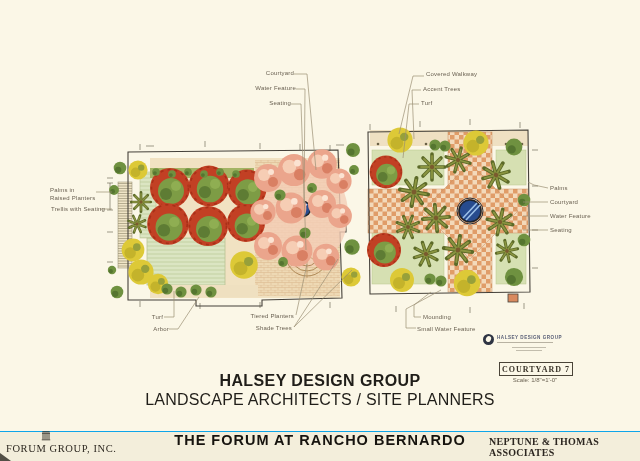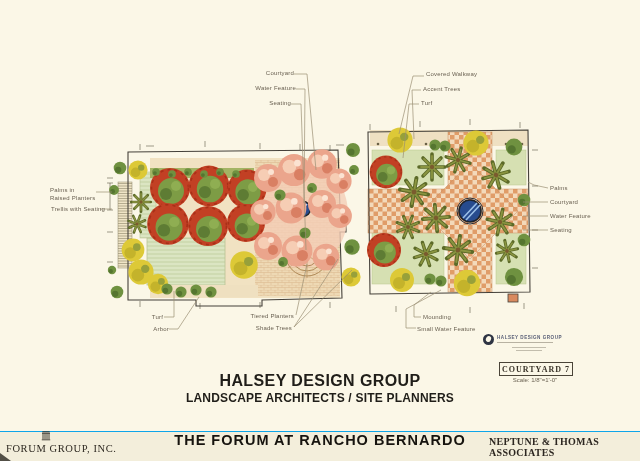--- a/index.html
+++ b/index.html
@@ -30,21 +30,21 @@
   .courtyard-box{
     position:absolute;left:499px;top:362px;width:72px;height:12px;
     border:1px solid #4a4438;display:flex;align-items:center;justify-content:center;
     font-family:"Liberation Serif",serif;font-weight:bold;font-size:8px;
     letter-spacing:1px;color:#3a342a;
   }
   .scale-text{position:absolute;left:489px;top:377px;width:92px;text-align:center;font-size:6px;color:#6a6152;}
   
   .firm-block{position:absolute;left:120px;top:372px;width:400px;text-align:center;color:#201e19;}
   .firm-name{font-size:16px;font-weight:bold;letter-spacing:.4px;}
-  .firm-sub{font-size:12px;font-weight:bold;letter-spacing:.2px;margin-top:1px;}
+  .firm-sub{font-size:16px;font-weight:normal;letter-spacing:.2px;margin-top:1px;}
   
   .footer{
     position:absolute;left:0;top:431px;width:640px;height:30px;
     background:var(--footer-bg,#f3eedb);border-top:1px solid #0ea5e9;box-sizing:border-box;
   }
   .client{position:absolute;left:6px;top:11px;font-family:"Liberation Serif",serif;font-size:10.5px;letter-spacing:.6px;color:#2f2a22;}
   .temple-icon{position:absolute;left:41px;top:-1px;width:10px;height:10px;}
   .project{position:absolute;left:150px;top:0;width:340px;text-align:center;font-size:14.5px;font-weight:bold;letter-spacing:1px;color:#16130e;}
   .architect{position:absolute;left:489px;top:4px;width:148px;}
   .architect-name{display:inline-block;font-family:"Liberation Serif",serif;font-size:10px;font-weight:bold;letter-spacing:.3px;color:#2c2620;border-bottom:.9px solid #2c2620;padding-bottom:11px;}

